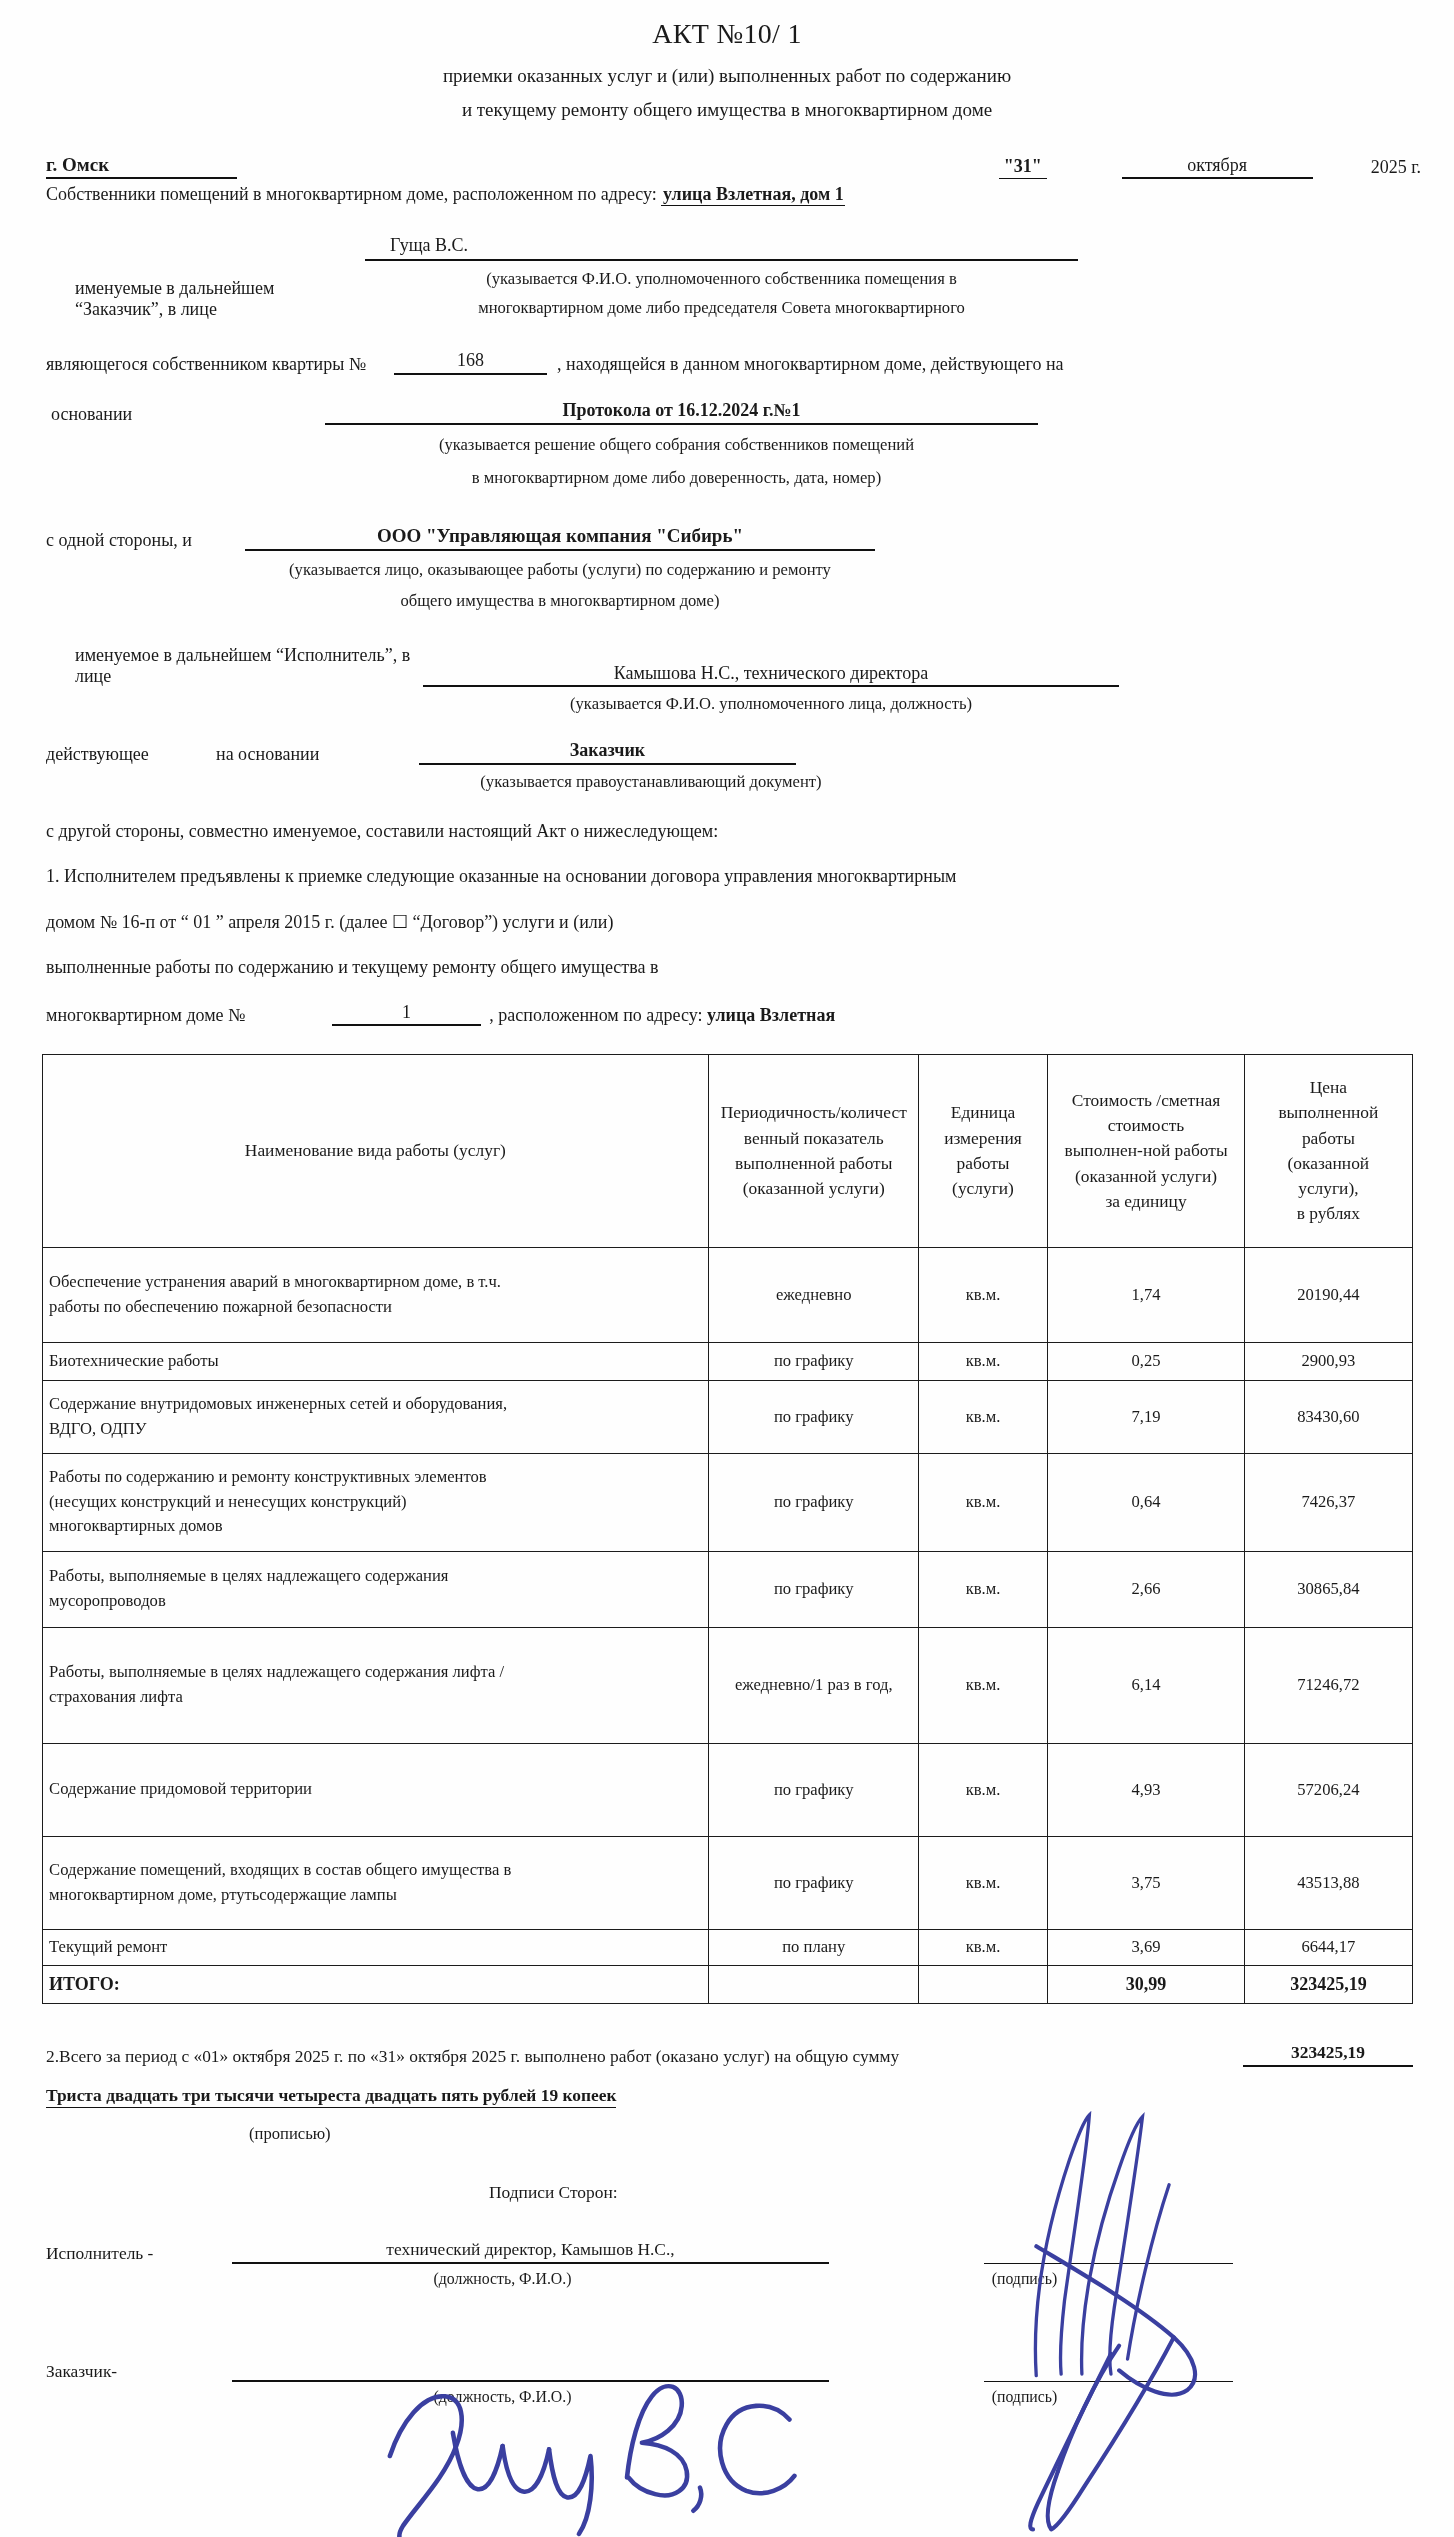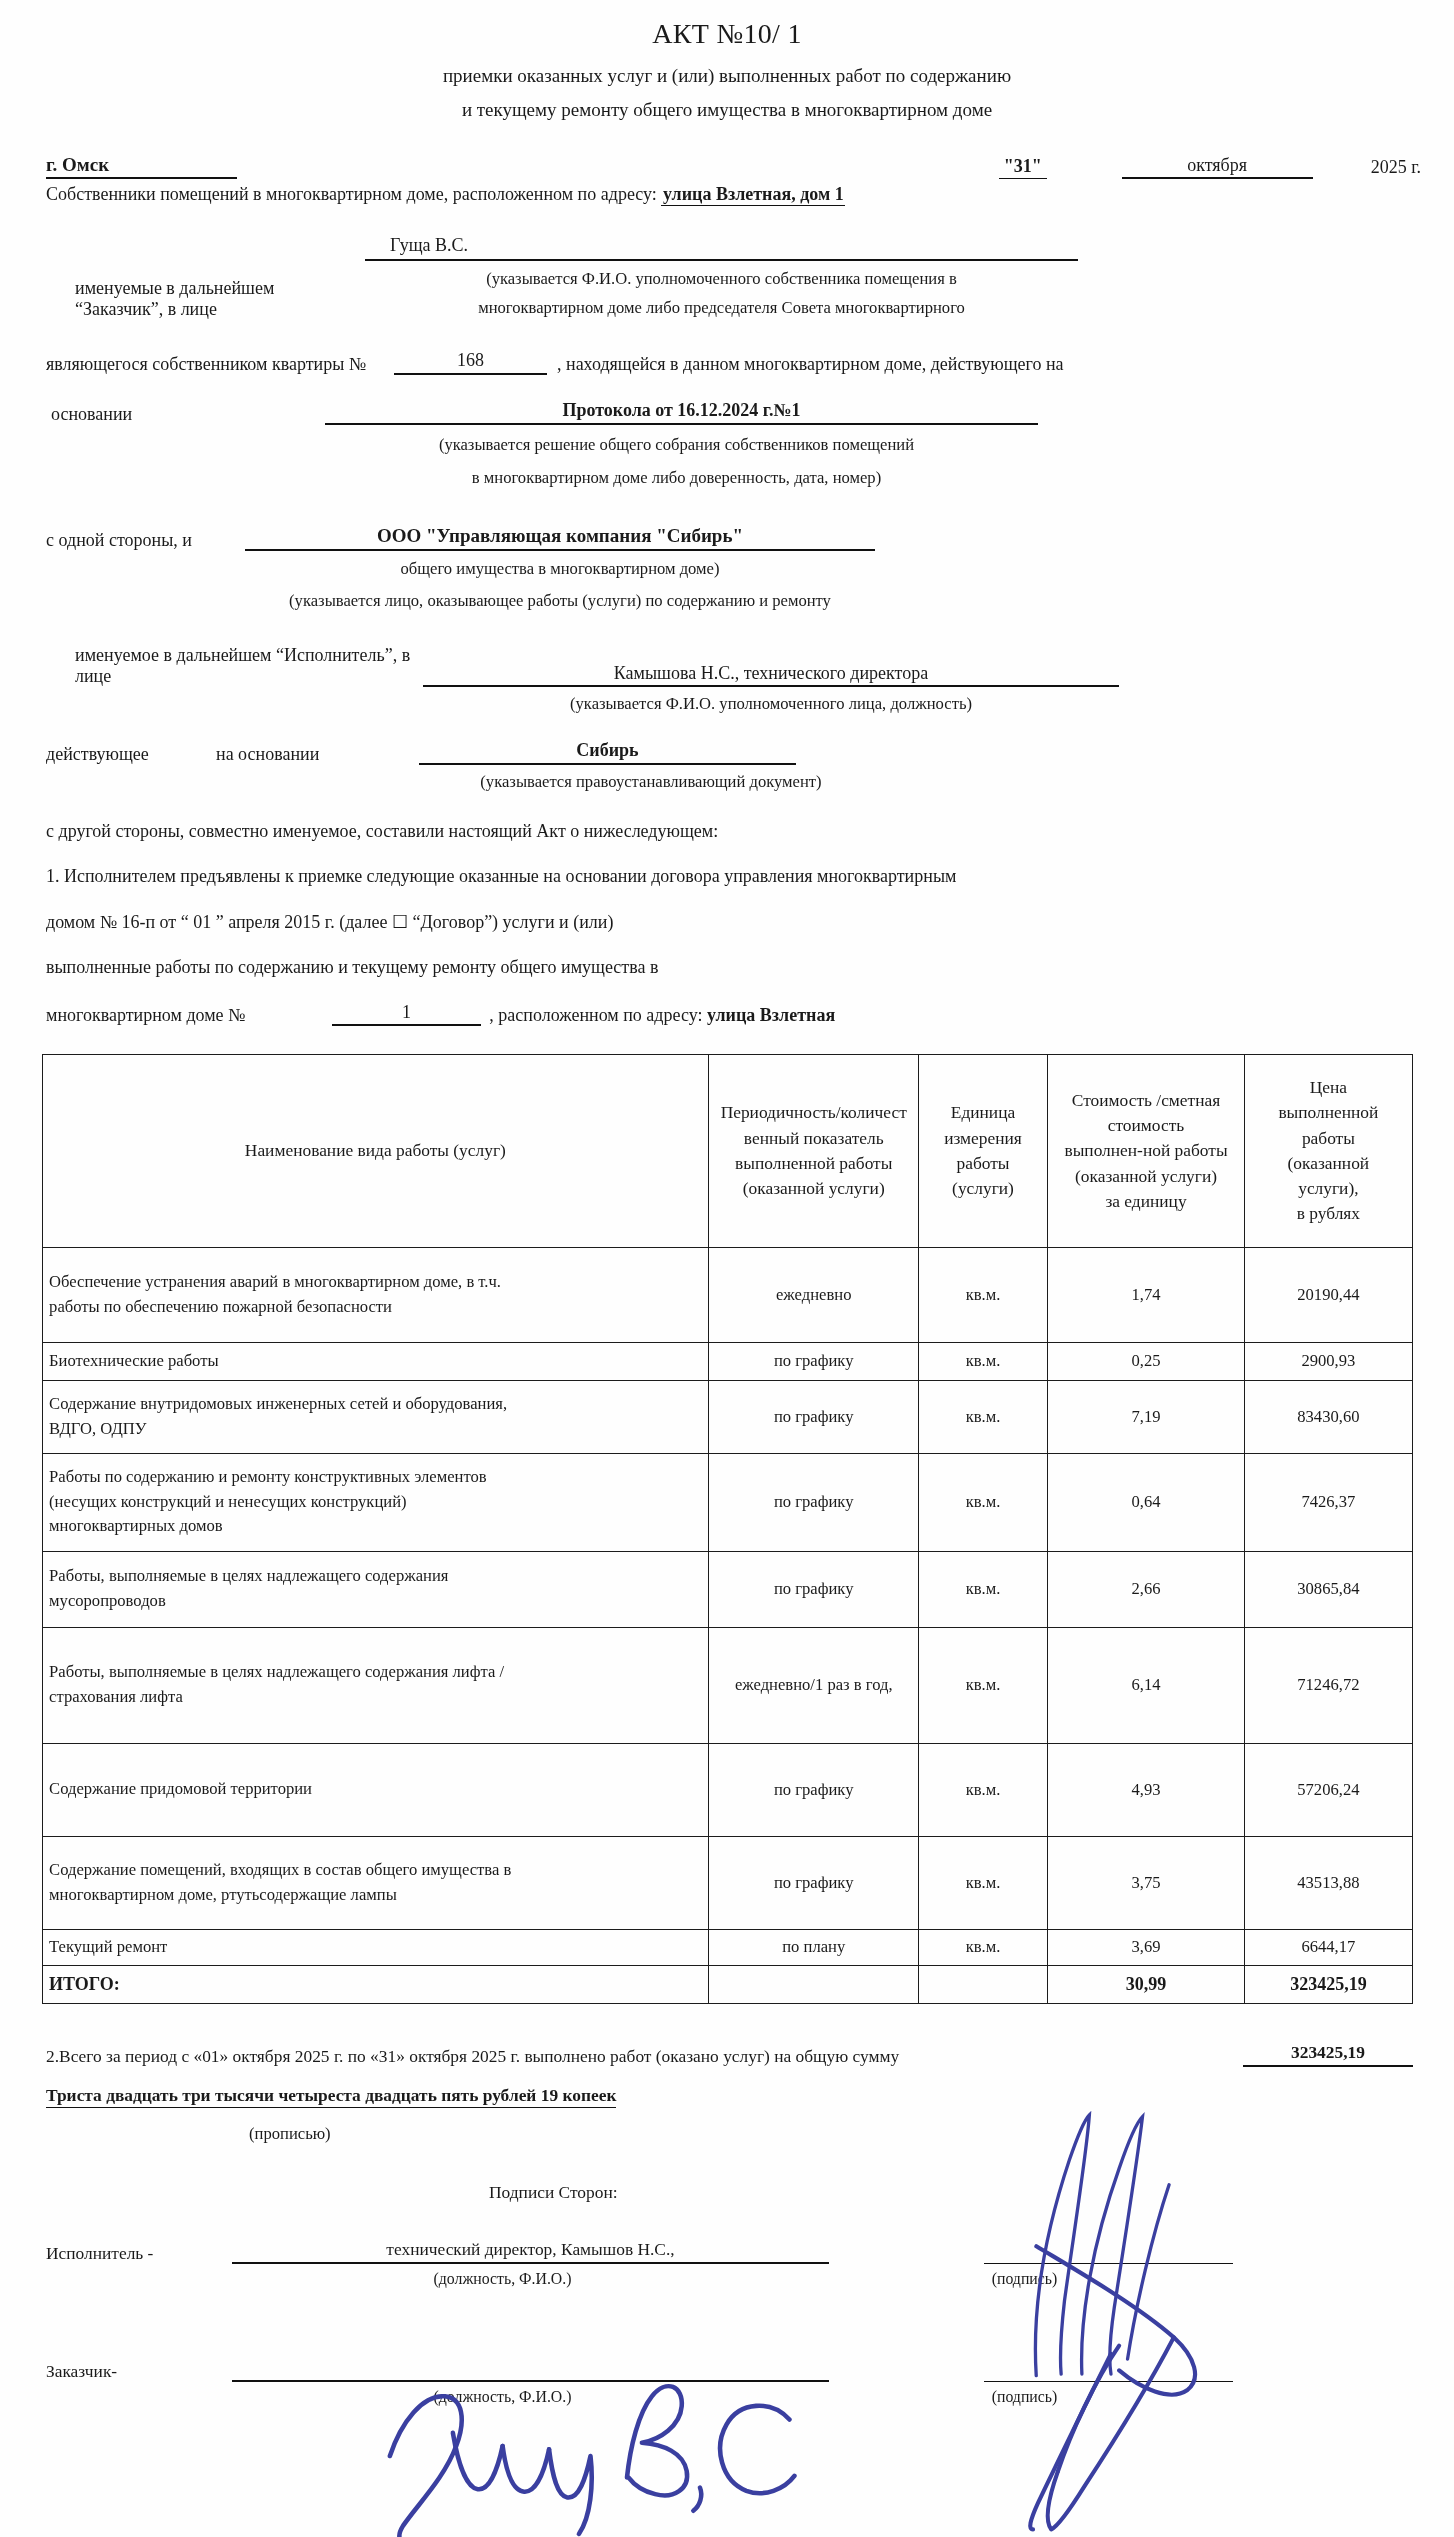--- a/index.html
+++ b/index.html
@@ -359,35 +359,35 @@
       <div>(указывается решение общего собрания собственников помещений</div>
       <div>в многоквартирном доме либо доверенность, дата, номер)</div>
     </div>
   </div>
 
   <div class="blk">
     <div class="comp-row">
       <div class="comp-label">с одной стороны, и</div>
       <div class="comp-val">ООО "Управляющая компания "Сибирь"</div>
     </div>
+    <div class="comp-hint">(указывается лицо, оказывающее работы (услуги) по содержанию и ремонту</div>
     <div class="comp-hint" style="margin-top:5px;">общего имущества в многоквартирном доме)</div>
-    <div class="comp-hint">(указывается лицо, оказывающее работы (услуги) по содержанию и ремонту</div>
   </div>
 
   <div class="blk">
     <div class="exec-row">
       <div class="exec-label">именуемое в дальнейшем “Исполнитель”, в лице</div>
       <div class="exec-val">Камышова Н.С.,   технического директора</div>
     </div>
     <div class="exec-hint">(указывается Ф.И.О. уполномоченного лица, должность)</div>
 
     <div class="act-row">
       <div class="act-l1">действующее</div>
       <div class="act-l2">на основании</div>
-      <div class="act-val">Сибирь</div>
+      <div class="act-val">Заказчик</div>
     </div>
     <div class="act-hint">(указывается правоустанавливающий документ)</div>
   </div>
 
   <div class="para p1">с другой стороны, совместно именуемое, составили настоящий Акт о нижеследующем:</div>
   <div class="para">1. Исполнителем предъявлены к приемке следующие оказанные на основании договора управления многоквартирным</div>
   <div class="para">домом № 16-п от “ 01 ” апреля  2015 г. (далее ☐ “Договор”) услуги и (или)</div>
   <div class="para">выполненные работы по содержанию и текущему ремонту общего имущества в</div>
 
   <div class="dom-row">

